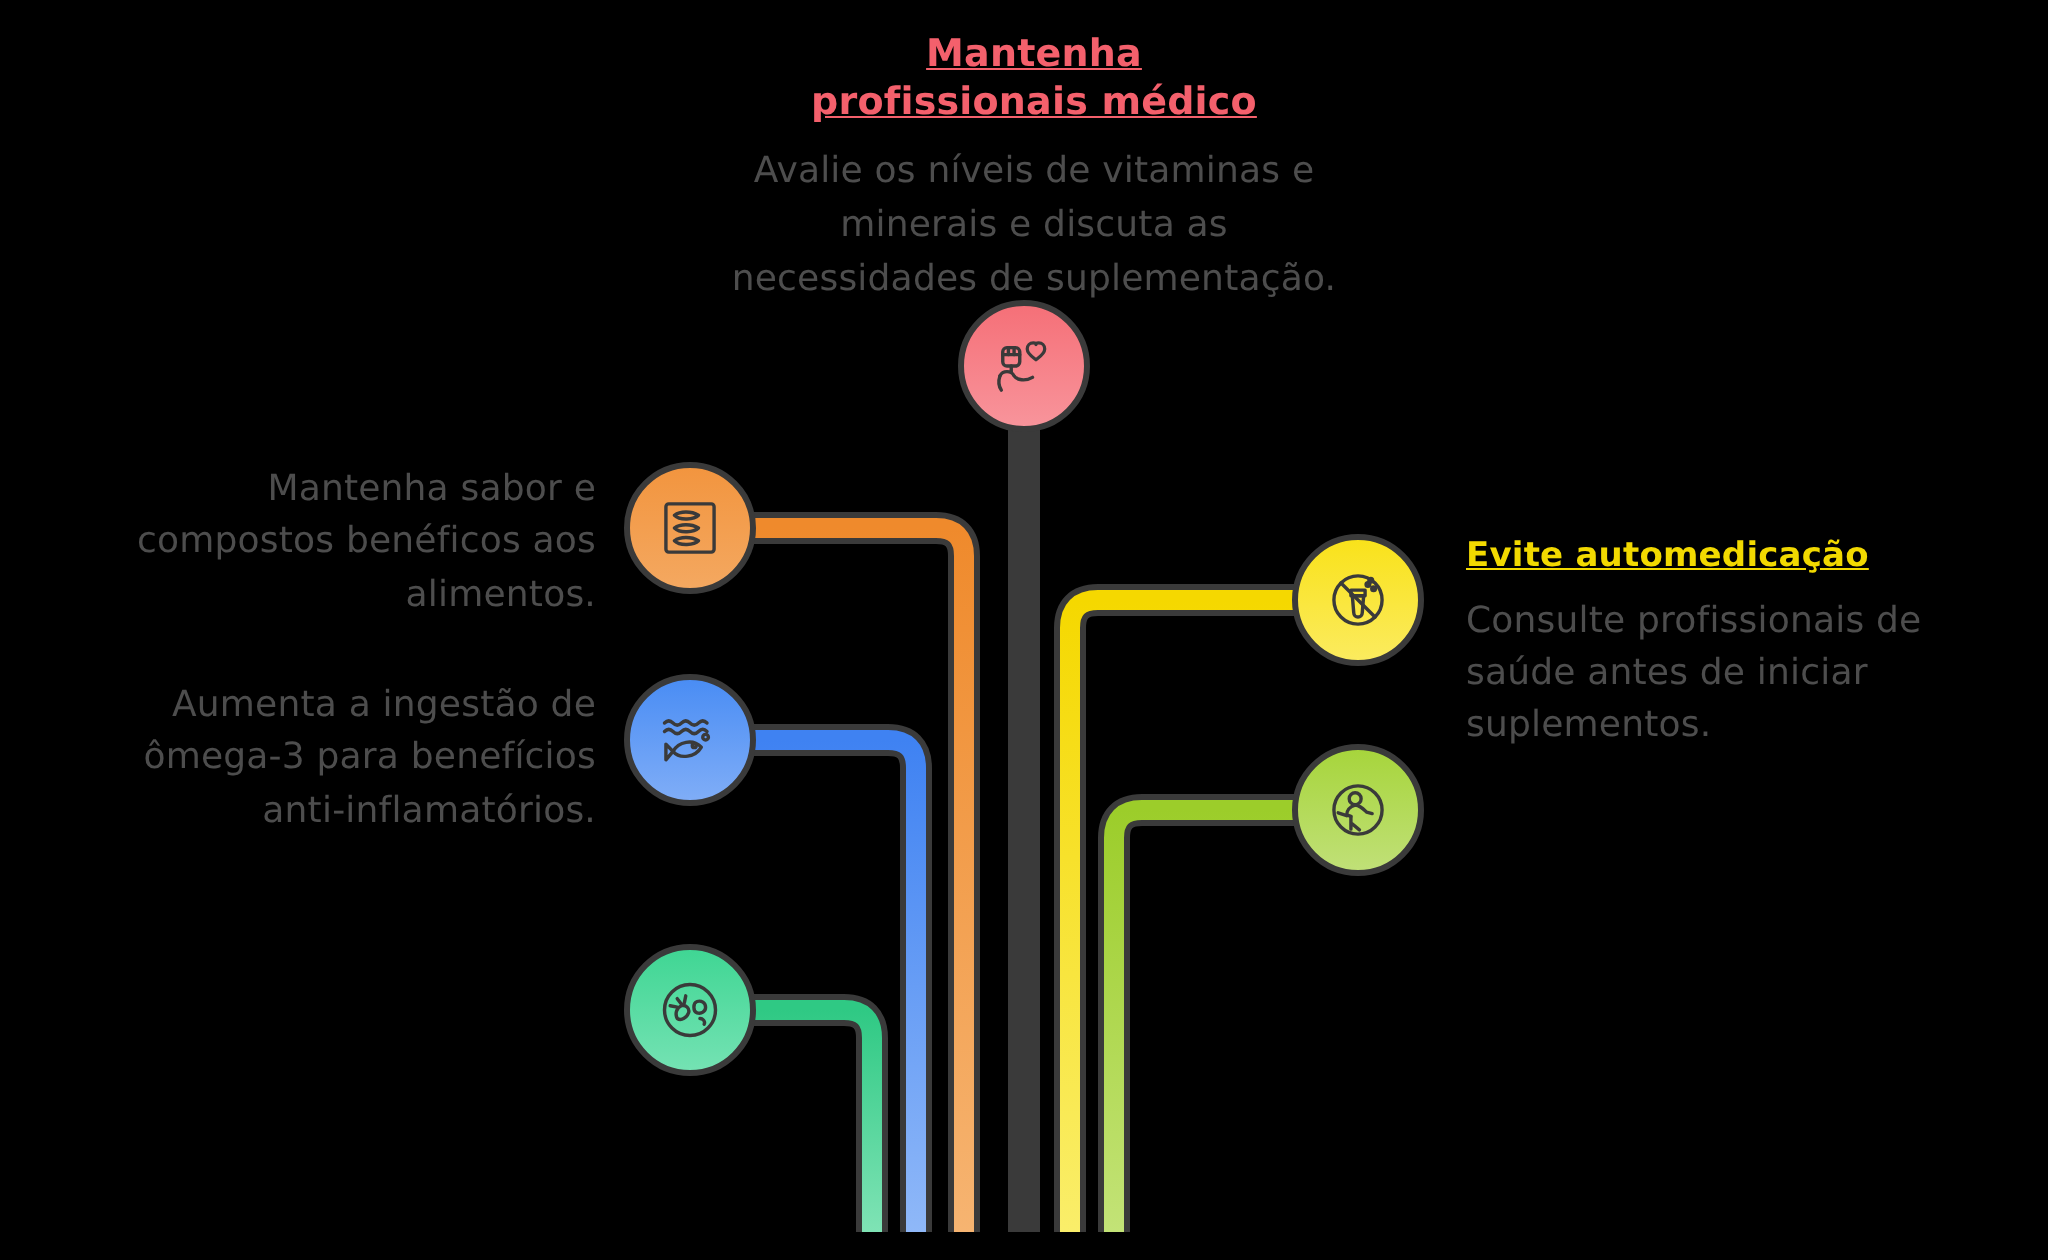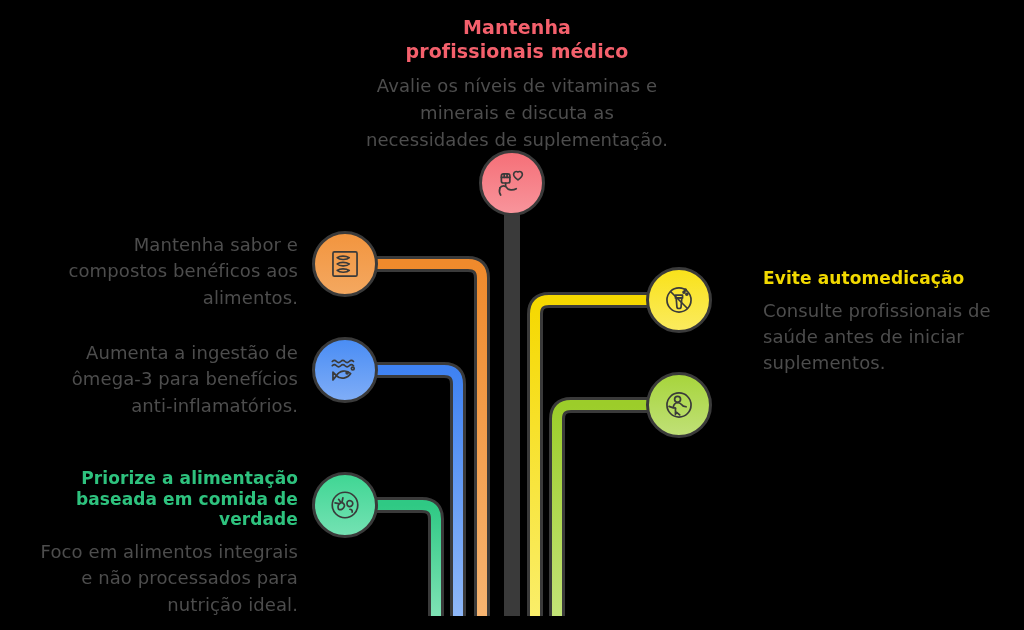--- a/index.html
+++ b/index.html
@@ -13,41 +13,42 @@
 
   .node{position:absolute;width:66px;height:66px;border-radius:50%;
         display:flex;align-items:center;justify-content:center;
         border:3px solid #3a3a3a;box-sizing:border-box;}
   .node svg{width:34px;height:34px;display:block;}
 
   .block{position:absolute;}
   .block .ttl{
     font-weight:bold;font-size:17px;line-height:1.22;margin:0 0 9px 0;
     letter-spacing:.1px;
+    text-decoration:underline;
   }
   .block .dsc{
     font-size:18px;line-height:1.46;color:#4d4d4d;margin:0;
     letter-spacing:.1px;
   }
   .right-align{text-align:right;}
   .left-align{text-align:left;}
   .center-align{text-align:center;}
 
   
   #blk-medico{left:362px;top:16px;width:310px;}
   #blk-medico .ttl{font-size:19px;line-height:1.24;}
   #blk-medico .dsc{line-height:1.5;}
 
   
   #blk-temperos{left:40px;top:232px;width:258px;}
   #blk-peixes{left:40px;top:340px;width:258px;}
   #blk-comida{left:40px;top:468px;width:258px;}
 
   
-  #blk-automedicacao{left:763px;top:268px;width:262px;}
+  #blk-automedicacao{left:733px;top:268px;width:262px;}
   #blk-habitos{left:733px;top:375px;width:270px;}
 </style>
 </head>
 <body>
 
 <div id="stage">
 
   <svg id="wires" viewBox="0 0 1024 630">
     <defs>
       <linearGradient id="g-red" x1="0" y1="0" x2="0" y2="1">
@@ -169,24 +170,20 @@
   </div>
 
   <div class="block right-align" id="blk-temperos">
     <p class="dsc">Mantenha sabor e compostos benéficos aos alimentos.</p>
   </div>
 
   <div class="block right-align" id="blk-peixes">
     <p class="dsc">Aumenta a ingestão de ômega-3 para benefícios anti-inflamatórios.</p>
   </div>
 
-  <div class="block right-align" id="blk-comida">
-    <p class="ttl" style="color:#2ec27e;">Priorize a alimentação baseada em comida de verdade</p>
-    <p class="dsc">Foco em alimentos integrais e não processados para nutrição ideal.</p>
-  </div>
 
   <div class="block left-align" id="blk-automedicacao">
     <p class="ttl" style="color:#f2d900;">Evite automedicação</p>
     <p class="dsc">Consulte profissionais de saúde antes de iniciar suplementos.</p>
   </div>
 
 
 </div>
 
 </body></html>

